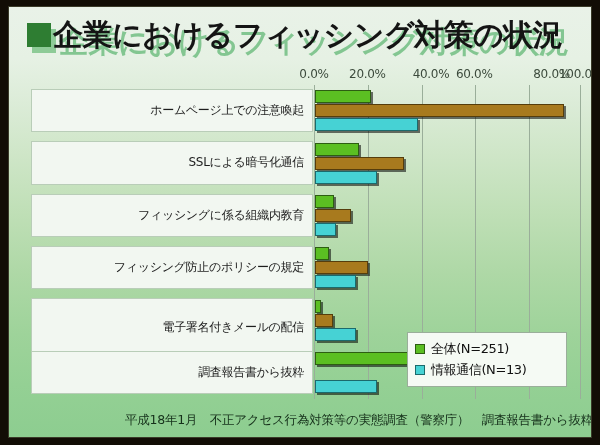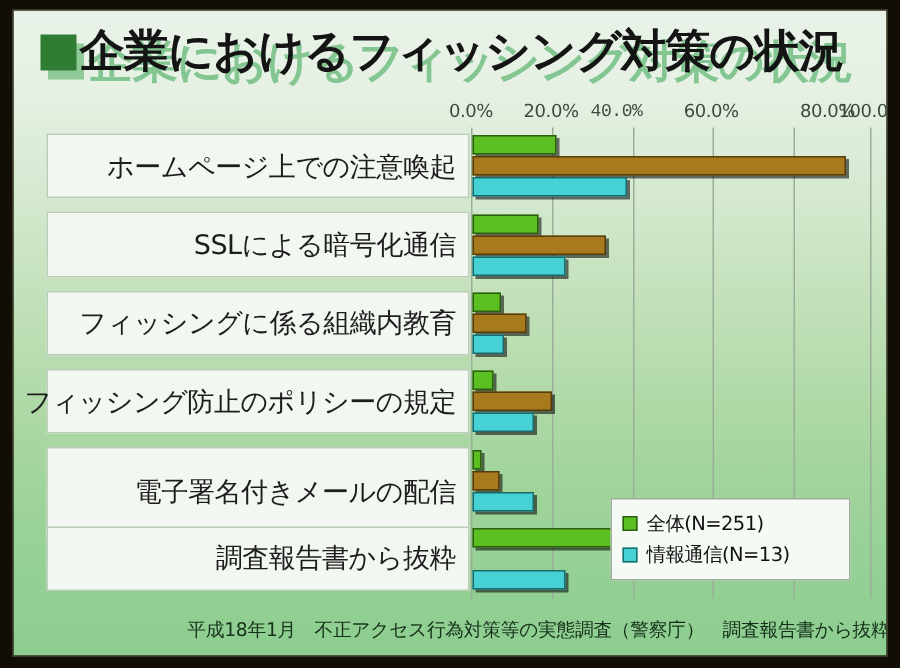--- a/index.html
+++ b/index.html
@@ -103,21 +103,21 @@
     left: 16px;
     width: 282px;
     background: #f2f7f1;
     border: 1px solid #b9cdb8;
     display: flex;
     align-items: center;
     justify-content: flex-end;
     padding-right: 8px;
   }
   .cat-box-label {
-    font-size: 18px;
+    font-size: 12px;
     color: #1d1d1d;
     white-space: nowrap;
     letter-spacing: -0.3px;
   }
   
   .bar {
     position: absolute;
     left: 0;
     box-shadow: 2px 2px 0 rgba(0,0,0,.55);
   }
@@ -174,21 +174,21 @@
     <div id="title-bullet-shadow"></div>
     <div id="title-bullet"></div>
     <div id="title-shadow">企業におけるフィッシング対策の状況</div>
     <div id="title-text">企業におけるフィッシング対策の状況</div>
   </div>
 
   <div id="chart">
     <div id="axis-ticks">
         <div class="tick-label" style="left: 299px;">0.0%</div>
         <div class="tick-label" style="left: 352.4px;">20.0%</div>
-        <div class="tick-label" style="left: 396px; font-family: Liberation Mono, monospace;">40.0%</div>
+        <div class="tick-label" style="left: 416px;">40.0%</div>
         <div class="tick-label" style="left: 459.2px;">60.0%</div>
         <div class="tick-label" style="left: 512.6px; margin-left: 24px;">80.0%</div>
         <div class="tick-label" style="left: 566px;">100.0%</div>
       </div>
     <div id="categories">
         <div class="cat-box" style="top: 24px; height: 43.3333px;">
           <span class="cat-box-label">ホームページ上での注意喚起</span>
         </div>
         <div class="cat-box" style="top: 76.3333px; height: 43.3333px;">
           <span class="cat-box-label">SSLによる暗号化通信</span>

